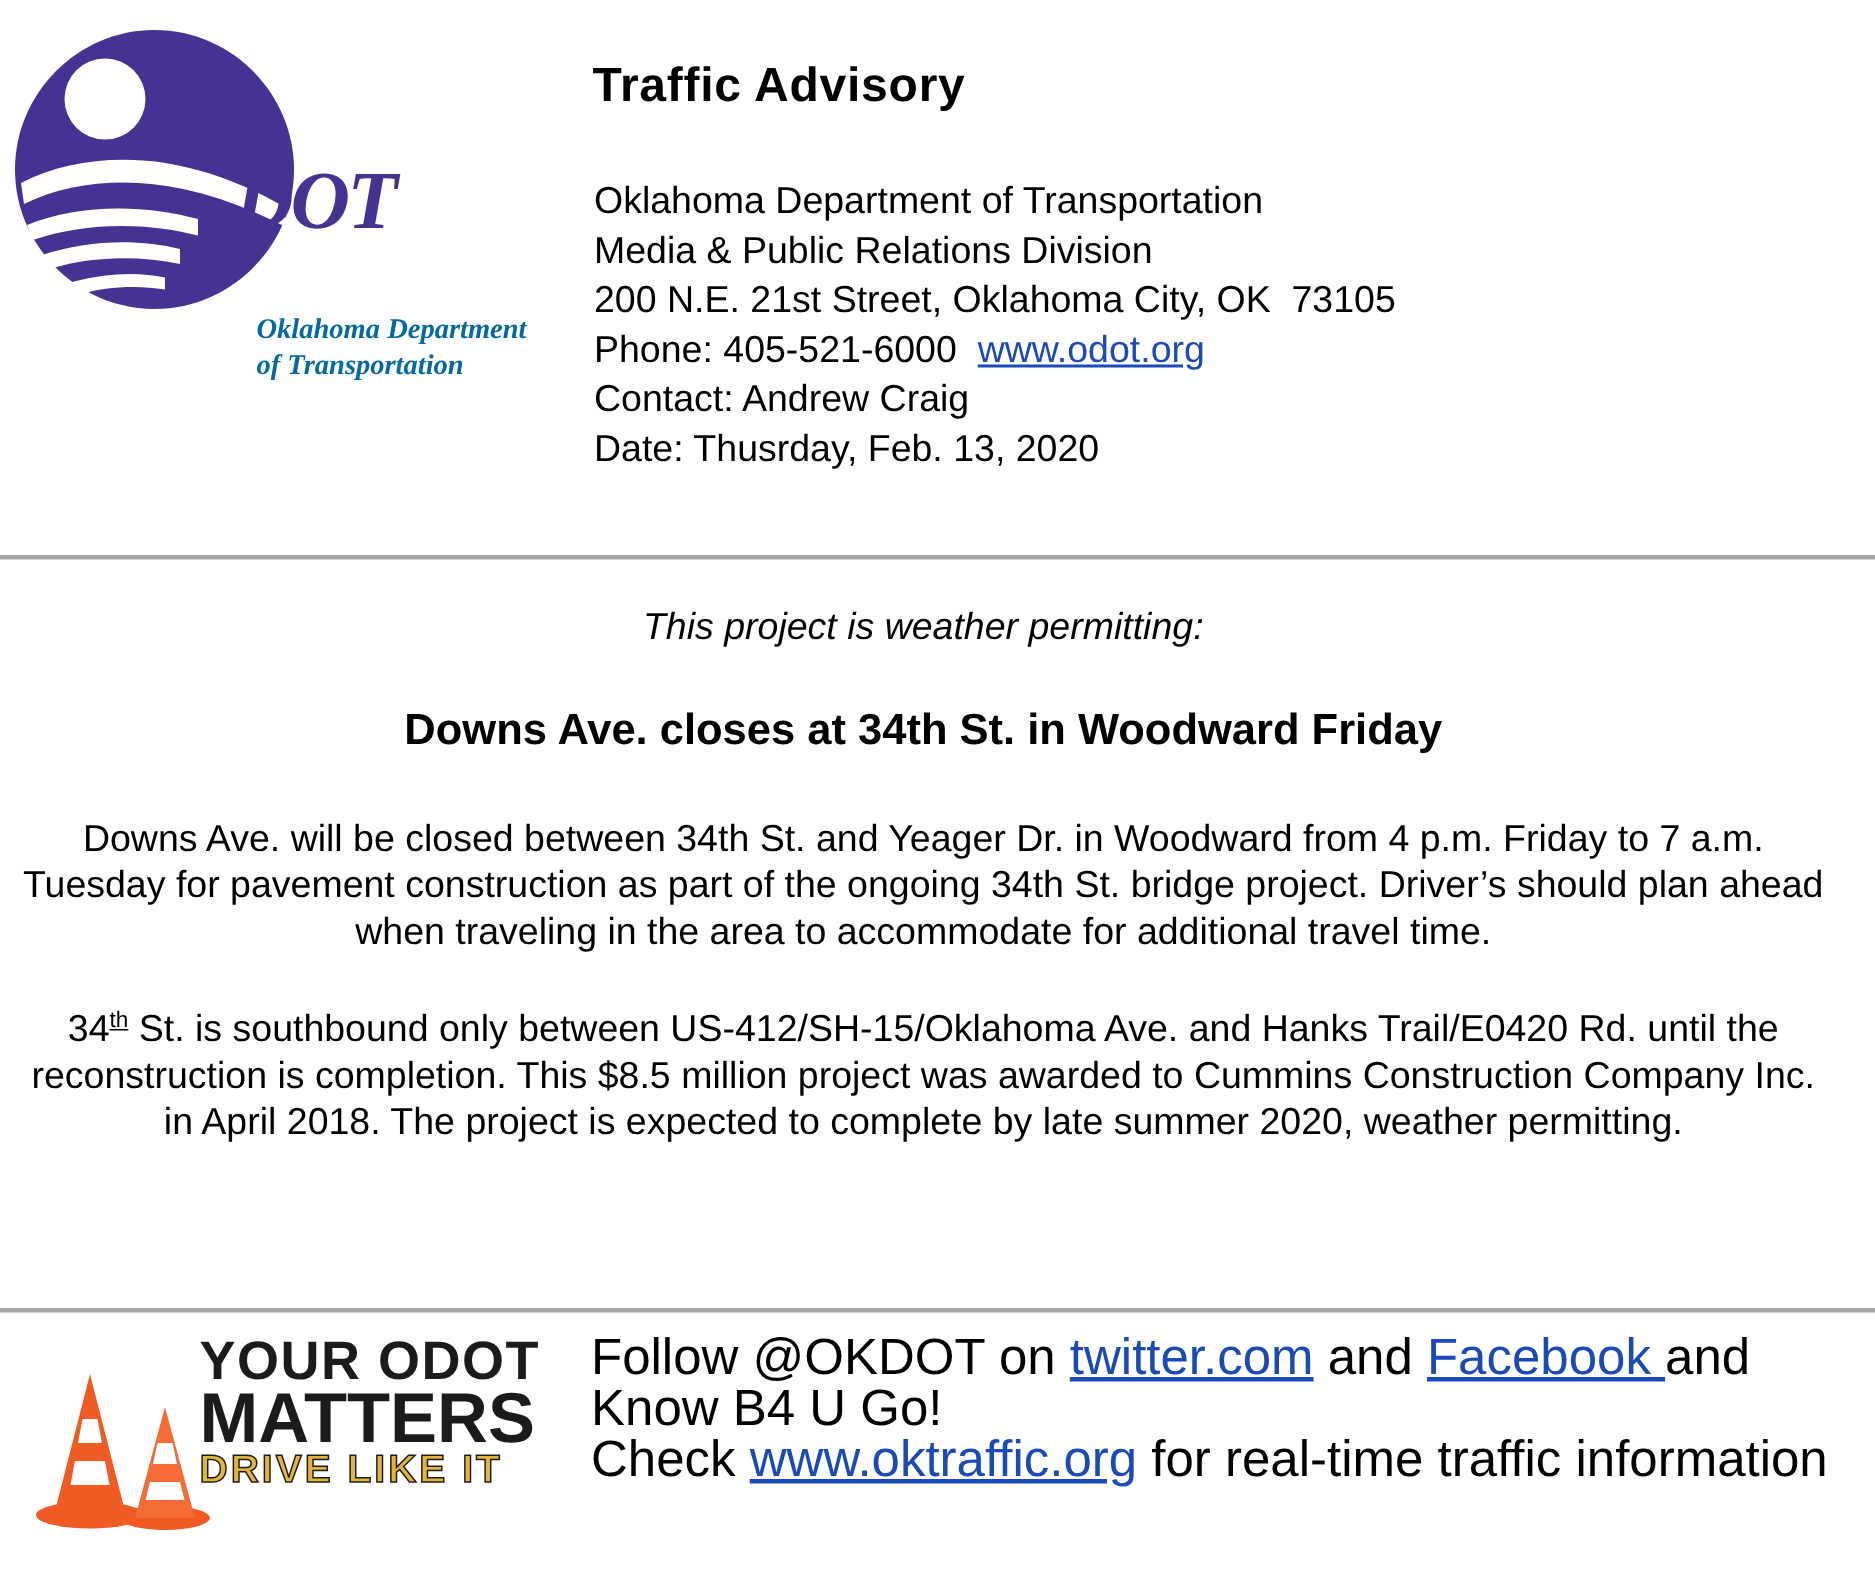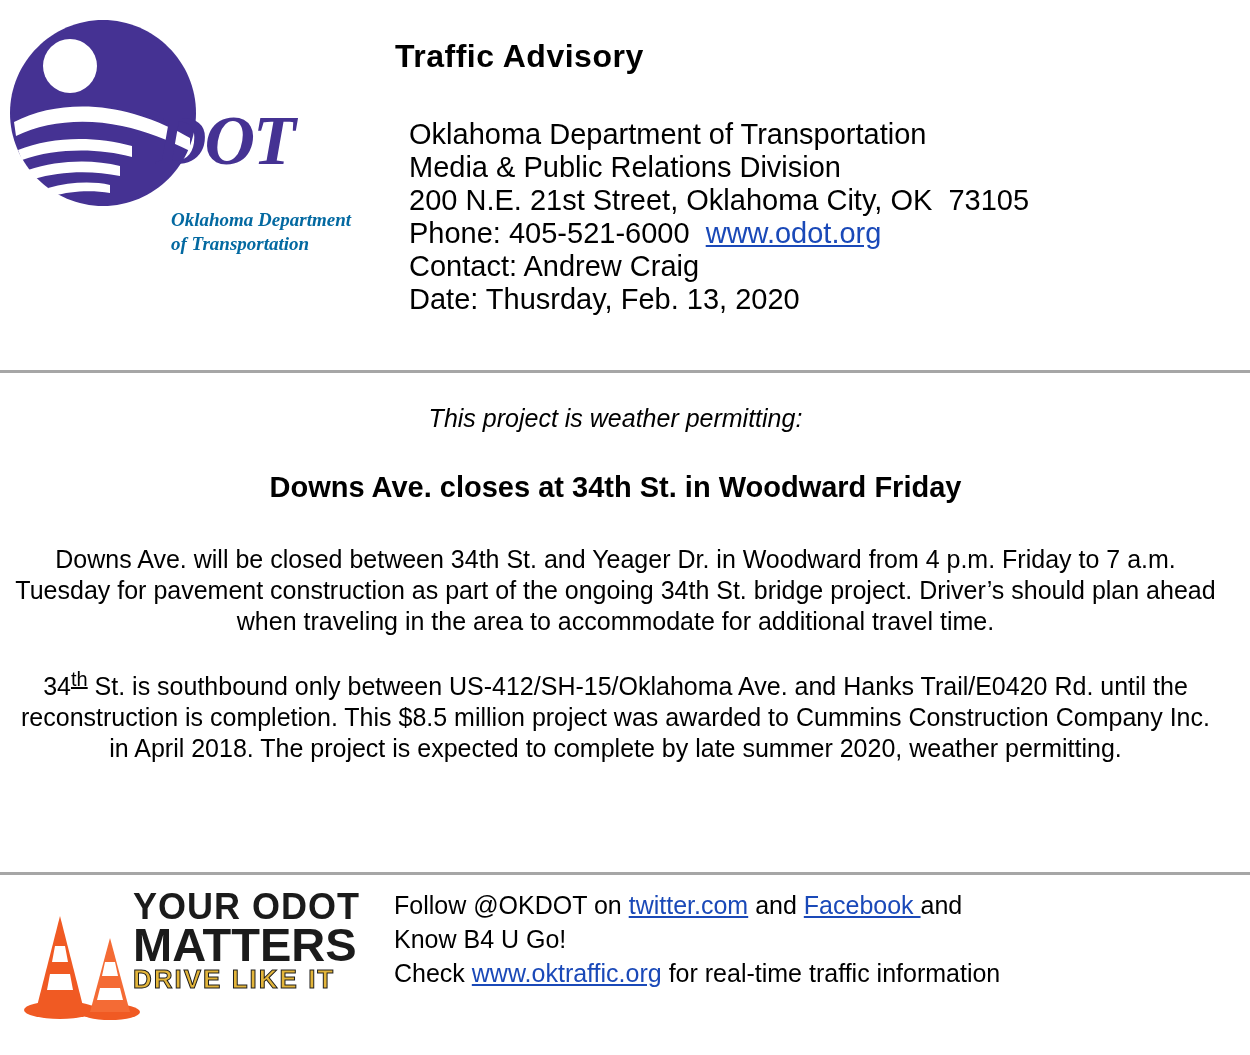--- a/index.html
+++ b/index.html
@@ -45,21 +45,21 @@
     height: 190px;
   }
 
   .logo-dot-text {
     position: absolute;
     left: 148px;
     top: 88px;
     font-family: "Liberation Serif", serif;
     font-weight: bold;
     font-style: italic;
-    font-size: 70px;
+    font-size: 55px;
     letter-spacing: -2px;
     color: #453293;
     line-height: 1;
   }
 
   .logo-sub {
     position: absolute;
     left: 163px;
     top: 190px;
     font-family: "Liberation Serif", serif;
@@ -78,23 +78,22 @@
     text-align: left;
     font-size: 32px;
     font-weight: bold;
     letter-spacing: 0.5px;
   }
 
   .contact-block {
     position: absolute;
     left: 396px;
     top: 118px;
-    font-size: 29px;
+    font-size: 25px;
     line-height: 33px;
-    margin-left: 13px;
   }
   .contact-block div {
     white-space: pre;
   }
 
   a.link {
     color: #1a49b8;
     text-decoration: underline;
   }
 
@@ -129,21 +128,21 @@
     font-weight: bold;
     margin: 0 0 40px 0;
   }
 
   .para {
     font-size: 25px;
     line-height: 31px;
     margin: 0 0 34px 0;
   }
   .para sup {
-    font-size: 20px;
+    font-size: 15px;
     vertical-align: super;
     line-height: 0;
     text-decoration: underline;
   }
 
   
   .footer {
     position: absolute;
     left: 0;
     top: 880px;
@@ -182,21 +181,21 @@
     font-size: 26px;
     letter-spacing: 2px;
     color: #e3b53a;
     -webkit-text-stroke: 1px #1b1b1b;
   }
 
   .footer-text {
     position: absolute;
     left: 394px;
     top: 8px;
-    font-size: 25px;
+    font-size: 34px;
     line-height: 34px;
   }
   .footer-text div { white-space: pre; }
 </style>
 </head>
 <body>
 
 <div class="page">
 
   <div class="header">

